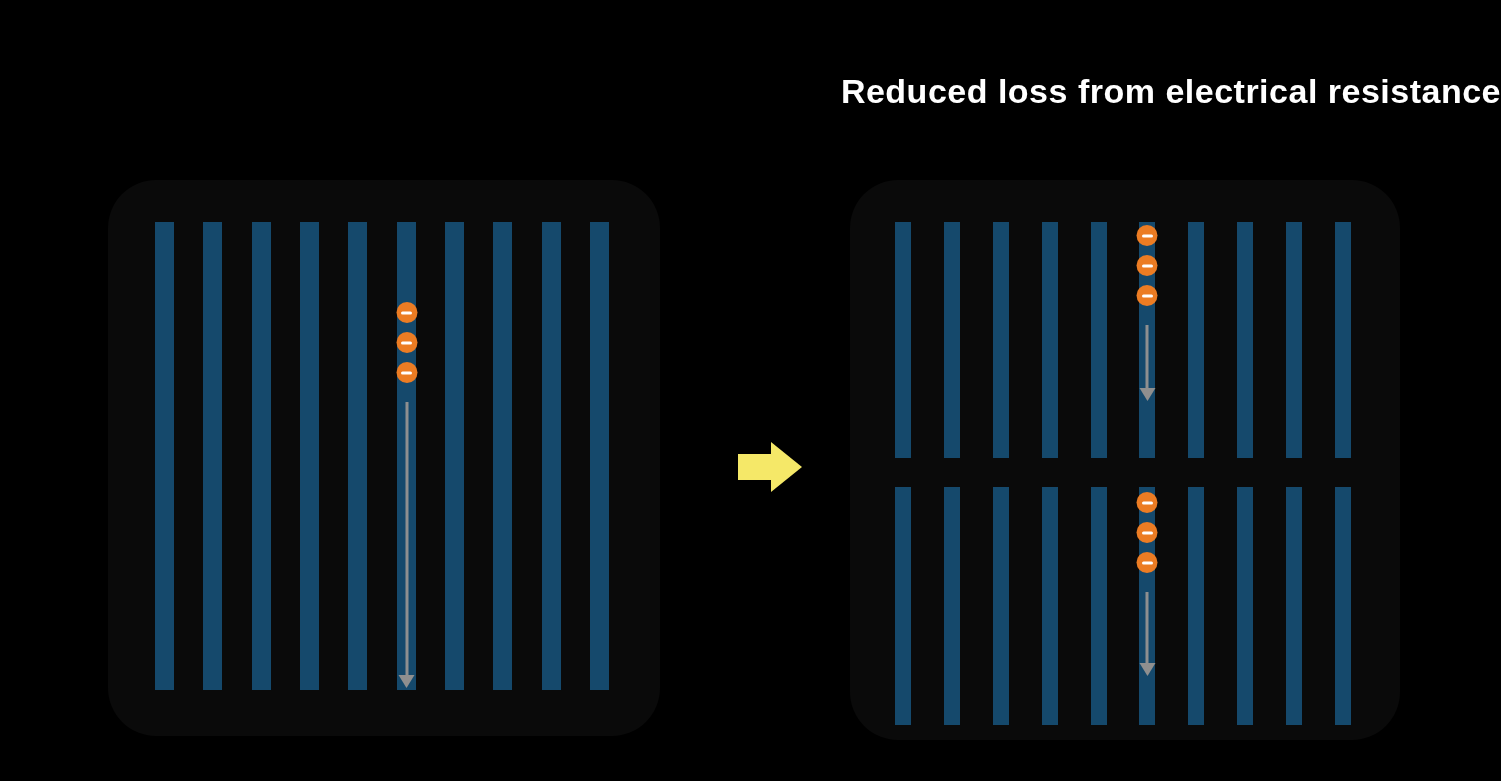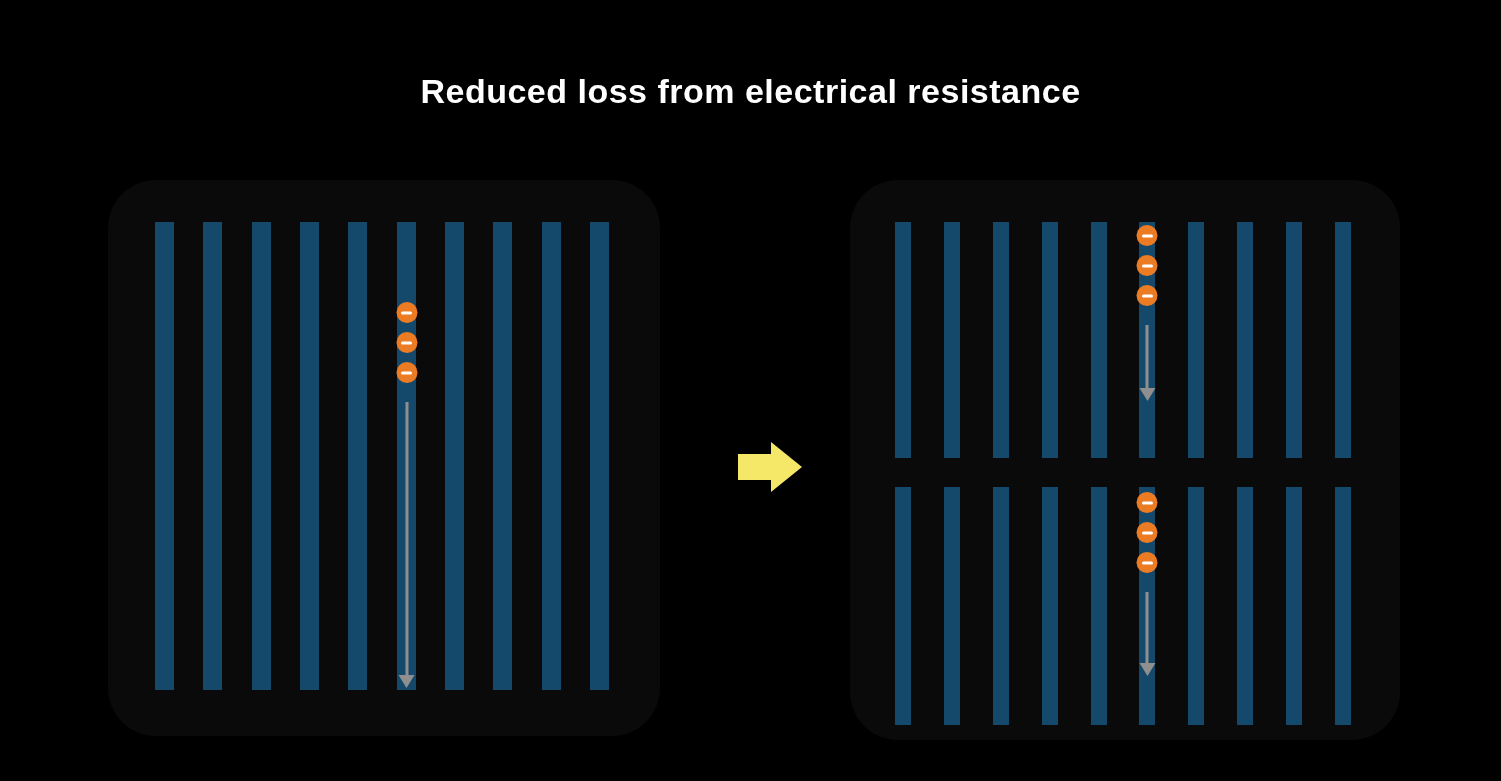--- a/index.html
+++ b/index.html
@@ -9,21 +9,21 @@
     overflow: hidden;
     background: var(--background, #000);
     font-family: "Liberation Sans", sans-serif;
   }
 
   .title {
     position: absolute;
     top: 72px;
     left: 0;
     width: 100%;
-    text-align: center;
+    text-align: right;
     color: var(--title-text, #fff);
     font-size: 34px;
     font-weight: 700;
     letter-spacing: 0.5px;
   }
 
   .backdrop {
     position: absolute;
     background: var(--panel-backdrop, #0a0a0a);
     border-radius: 48px;

